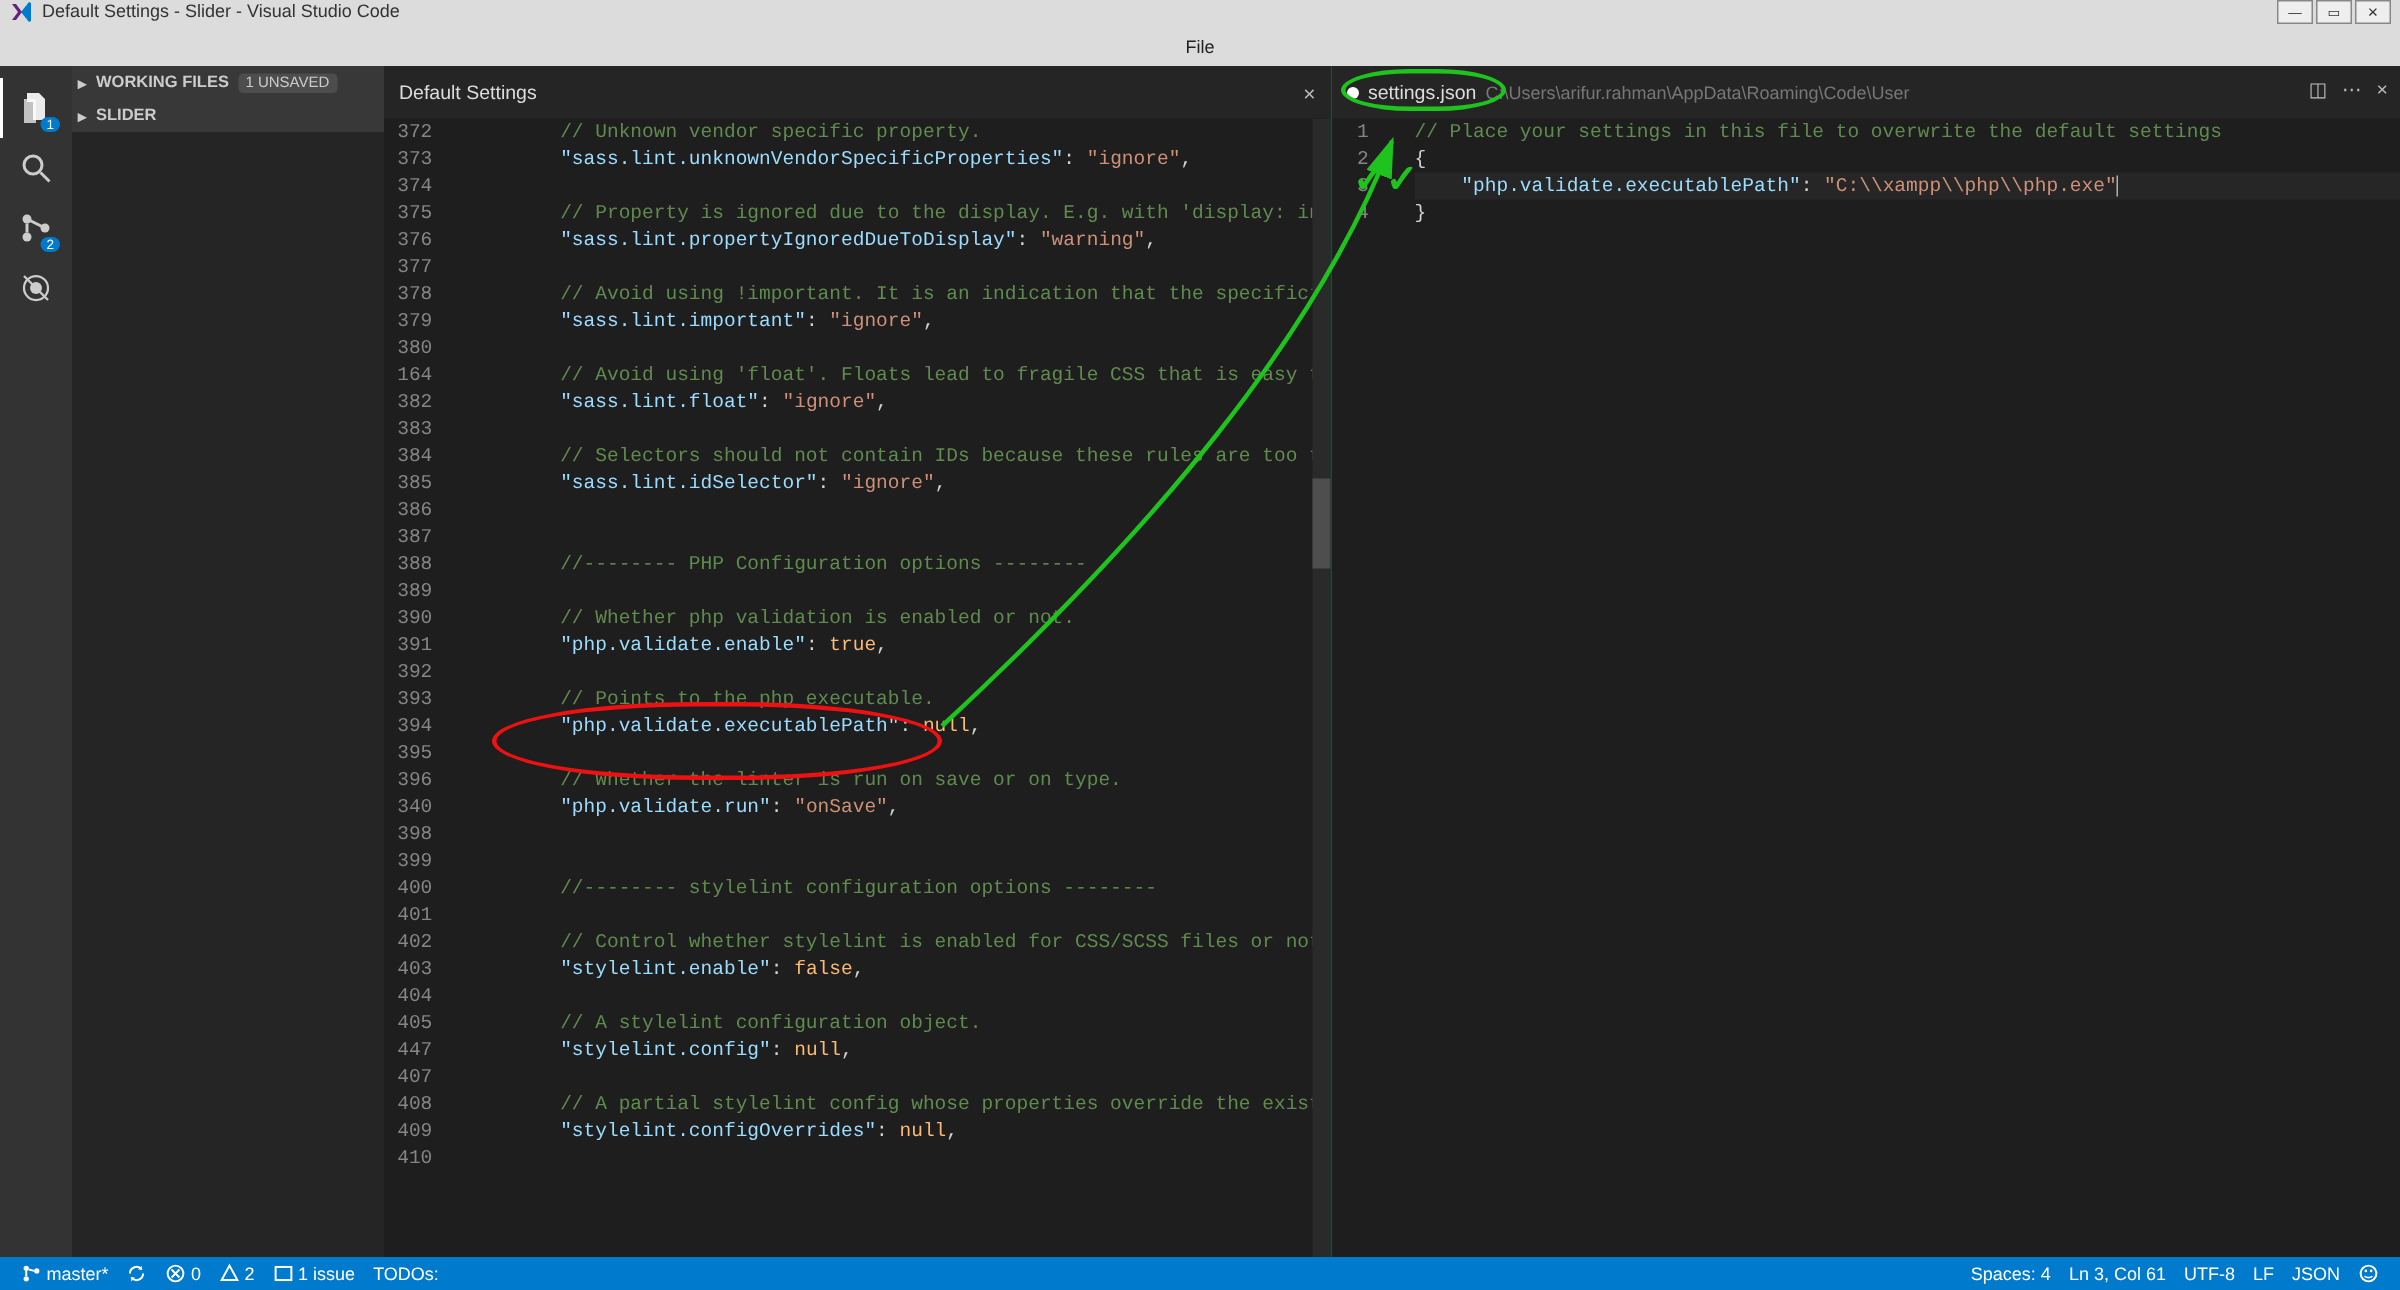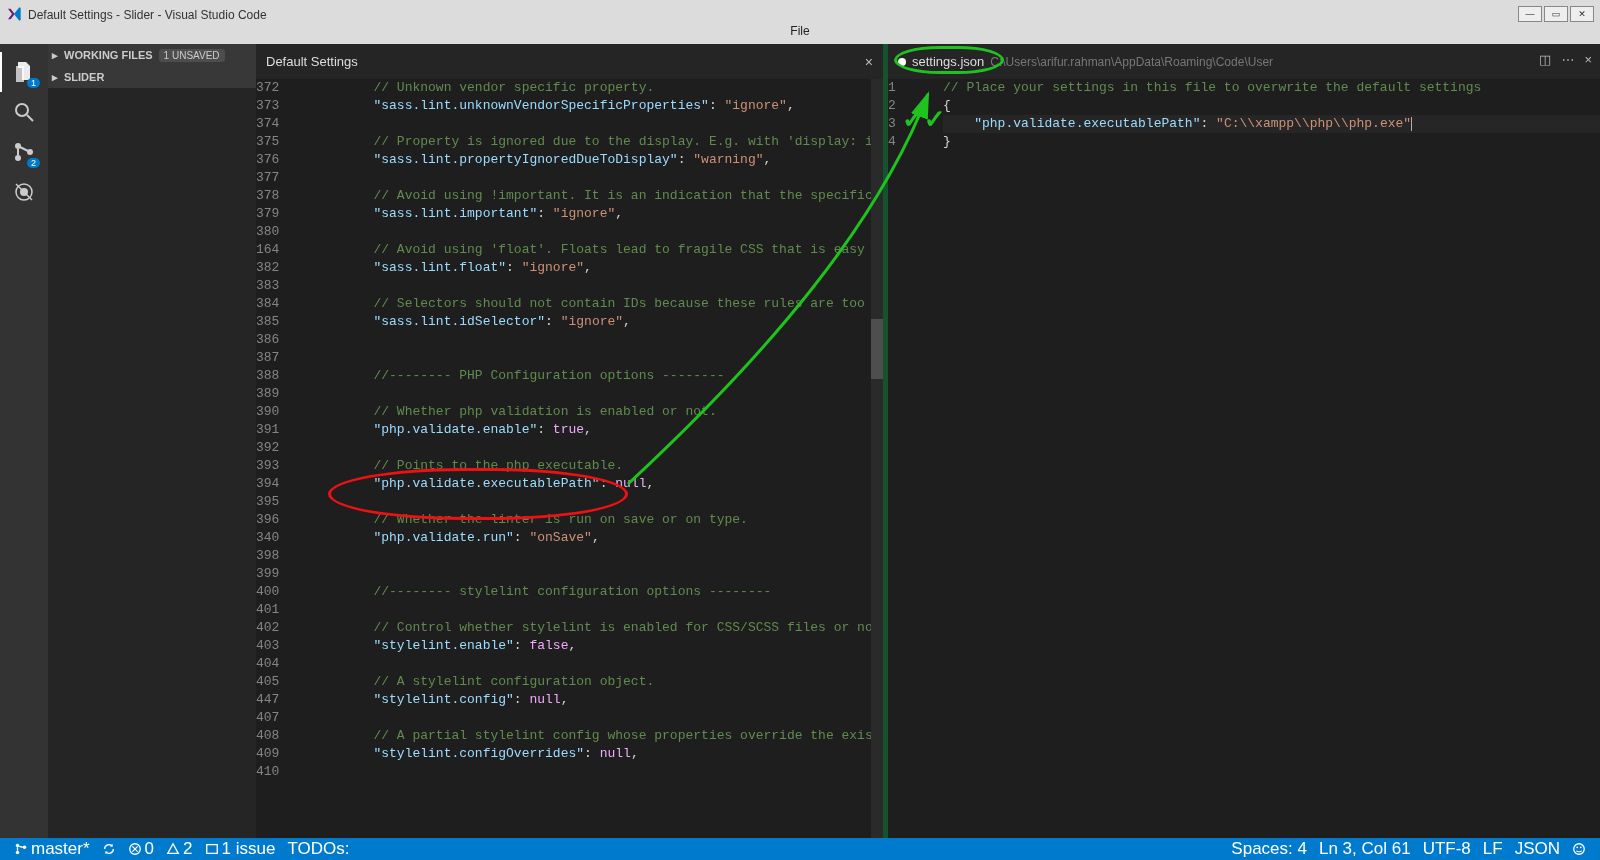--- a/index.html
+++ b/index.html
@@ -12,21 +12,21 @@
   height: 860px;
   overflow: hidden;
   display: flex;
   flex-direction: column;
 }
 .titlebar {
   height: 22px;
   background: #dcdcdc;
   color: #333;
   display: flex;
-  align-items: flex-end;
+  align-items: flex-start;
   padding: 0 6px;
   font-size: 12px;
 }
 .titlebar .vs-icon { width: 16px; height: 16px; margin-right: 6px; }
 .title-text { flex: 1; }
 .win-controls { display: flex; gap: 2px; }
 .win-btn { width: 24px; height: 16px; border: 1px solid #888; background: #eee; font-size: 9px; display: flex; align-items: center; justify-content: center; cursor: default; }
 .menubar {
   height: 22px;
   background: #dcdcdc;
@@ -100,21 +100,21 @@
   flex: 1;
   display: flex;
   min-width: 0;
 }
 .editor-pane {
   display: flex; flex-direction: column;
   background: #1e1e1e;
   min-width: 0;
   position: relative;
 }
-.editor-pane.left { flex: 0 0 632px; border-right: 5px solid #14532d;}
+.editor-pane.left { flex: 0 0 632px; border-right: 1px solid #14532d;}
 .editor-pane.right { flex: 1; }
 .tabbar {
   height: 35px;
   background: #252526;
   display: flex; align-items: center;
   padding: 0 10px;
   font-size: 13px;
   position: relative;
 }
 .tab-label { color: #ddd; }
@@ -123,27 +123,27 @@
 .dirty-dot { width: 8px; height: 8px; border-radius: 50%; background: #fff; margin-right: 6px; }
 .editor-actions { position: absolute; right: 8px; top: 8px; display: flex; gap: 10px; }
 .editor-actions span { color: #bbb; cursor: pointer; }
 .code-area {
   flex: 1; display: flex; overflow: hidden;
   font-family: Consolas, "Courier New", monospace;
   font-size: 13px;
   line-height: 18px;
 }
 .gutter {
-  width: 55px; text-align: left; color: #858585; padding-right: 14px; user-select: none;
+  width: 55px; text-align: center; color: #858585; padding-right: 14px; user-select: none;
 }
 .code { flex: 1; white-space: pre; min-width: 0; overflow: hidden; }
 .tok-comment { color: #608b4e; }
 .tok-key { color: #9cdcfe; }
 .tok-str { color: #ce9178; }
-.tok-kw { color: #f0abfc; }
+.tok-kw { color: #fdba74; }
 .tok-punc { color: #d4d4d4; }
 .scrollbar-v {
   width: 12px; background: #2a2a2a; display: flex; flex-direction: column;
 }
 .scrollbar-v .thumb { background: #4e4e4e; width: 100%; height: 60px; margin-top: 240px; }
 .green-circle {
   position: absolute; border: 3px solid #1ec31e; border-radius: 50%/60%;
   pointer-events: none;
 }
 .red-circle {
@@ -152,21 +152,21 @@
 }
 .green-check {
   position: absolute; color: #1ec31e; font-size: 26px; pointer-events: none; font-weight: bold;
 }
 .arrow-svg { position: absolute; pointer-events: none; }
 .statusbar {
   height: 22px;
   background: #007acc;
   color: #fff;
   display: flex; align-items: center;
-  font-size: 17px;
+  font-size: 12px;
   padding: 0 8px;
 }
 .statusbar .sb-item { padding: 0 6px; display: flex; align-items: center; gap: 3px; cursor: pointer;}
 .statusbar .spacer { flex: 1; }
 .statusbar svg { width: 14px; height: 14px; }
 .cursor-line-hl {
   background: rgba(255,255,255,0.04);
 }
 .caret { display:inline-block; width:1px; height:14px; background:#aeafad; vertical-align: middle; margin-left:0; }
 </style>

